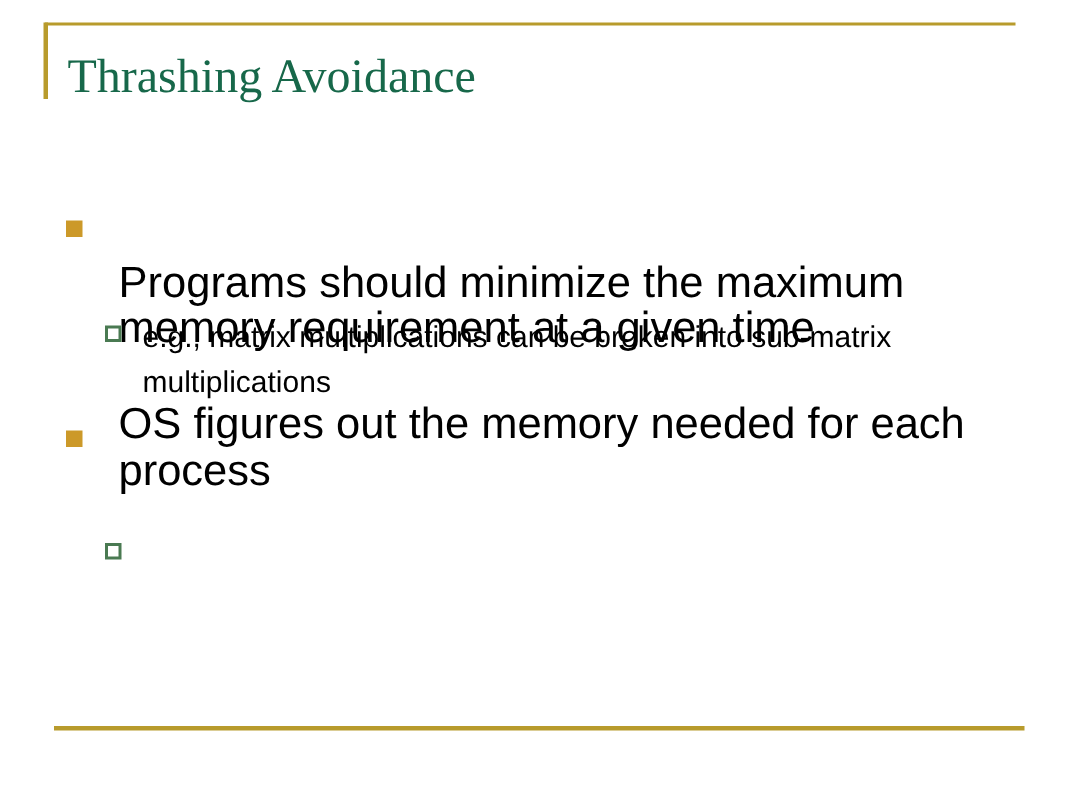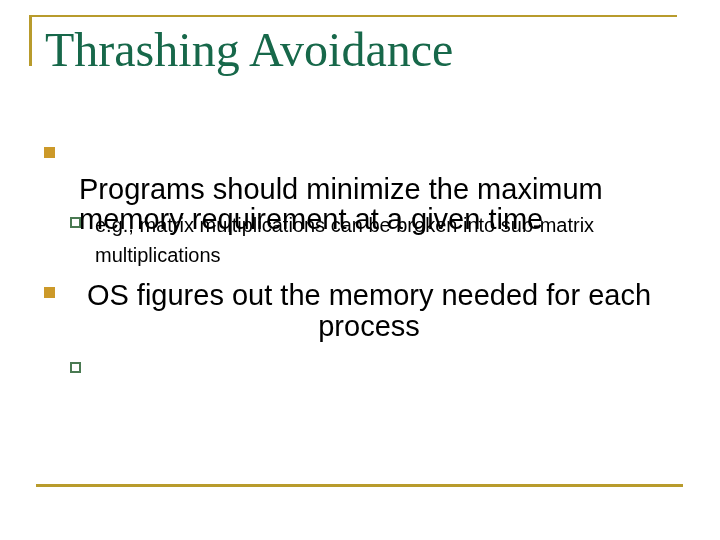--- a/index.html
+++ b/index.html
@@ -36,21 +36,21 @@
     position: absolute;
     left: 36px; top: 484px;
     width: 647px; height: 3px;
     background: var(--rule-gold);
   }
   .title {
     position: absolute;
     left: 45px; top: 30px;
     width: 630px;
     font-family: "Liberation Serif", serif;
-    font-size: 48px;
+    font-size: 32px;
     line-height: 40px;
     color: var(--title-green);
     white-space: nowrap;
   }
   .b-text {
     position: absolute;
     color: var(--body-text);
   }
   .lvl1 {
     font-size: 29px;
@@ -59,21 +59,21 @@
     left: 79px;
   }
   .lvl2 {
     font-size: 20px;
     line-height: 30px;
     width: 560px;
     left: 95px;
   }
   #b1 { top: 138px; margin-top: 36px; }
   #s1 { top: 210px; }
-  #b2 { top: 280px; line-height: 31px; text-align: center; }
+  #b2 { top: 268px; line-height: 31px; }
   #s2 { top: 355px; }
   .sq-filled {
     position: absolute;
     width: 11px; height: 11px;
     background: var(--bullet-gold);
   }
   .sq-open {
     position: absolute;
     width: 11px; height: 11px;
     border: 2px solid var(--sub-bullet-green);

